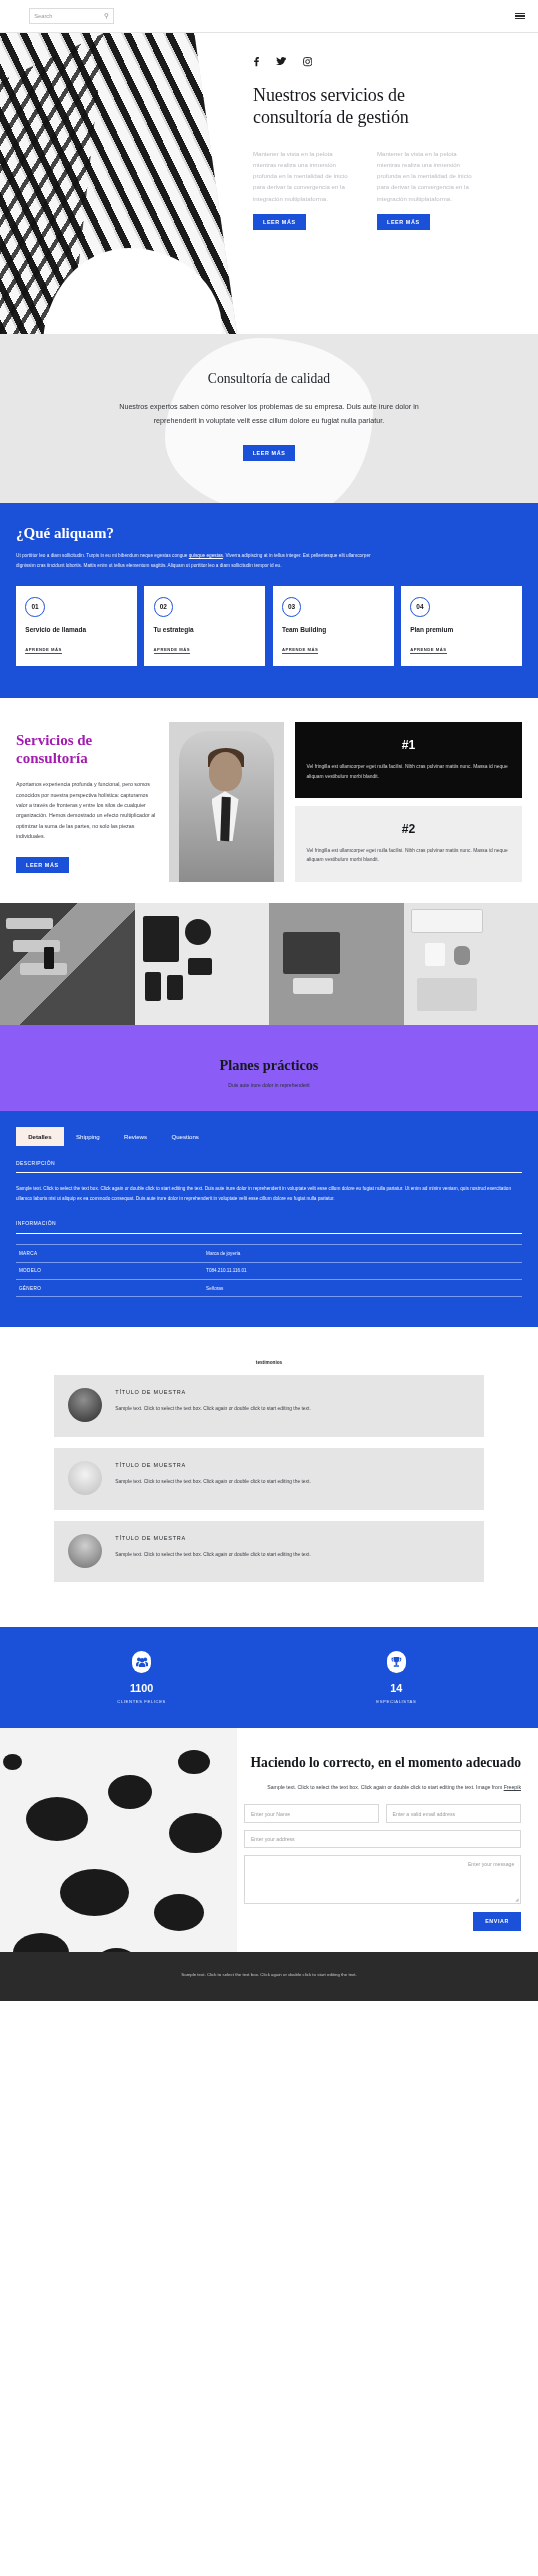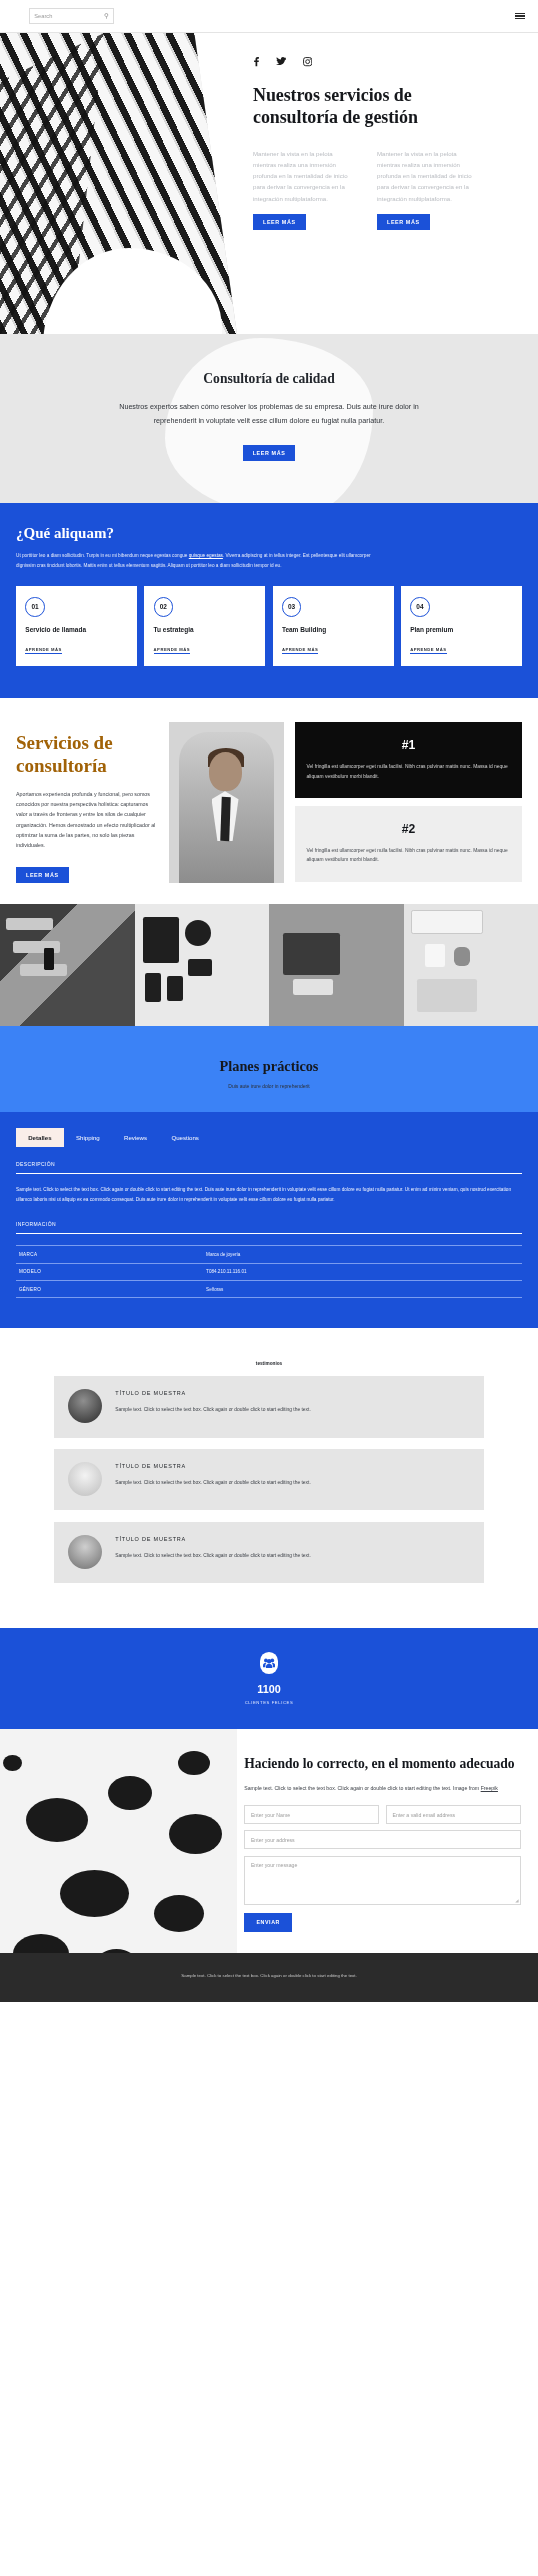--- a/index.html
+++ b/index.html
@@ -52,21 +52,21 @@
     opacity: .85;
   }
   .hero-blob {
     position: absolute; left: 43px; bottom: -93px; width: 179px; height: 179px;
     background: #fff; border-radius: 48% 52% 60% 40% / 55% 45% 55% 45%;
   }
   .hero-right { position: absolute; left: 253px; top: 24.4px; width: 267px; }
   .social { display: flex; gap: 16.5px; margin-bottom: 16px; }
   .social span { font-size: 9.3px; color: #1c1c1c; line-height: 1; }
   .hero-title {
-    font-size: 18px; font-weight: 700; line-height: 1.22; letter-spacing: -0.1px;
+    font-size: 18px; font-weight: 400; line-height: 1.22; letter-spacing: -0.1px;
     color: #16181c; margin-bottom: 18.7px; max-width: 215px;
   }
   .hero-cols { display: flex; gap: 20px; }
   .hero-col { width: 104px; }
   .hero-col p { font-size: 6.1px; line-height: 1.85; color: #b9bcc1; margin-bottom: 10px; }
   .btn-blue {
     display: inline-block; background: #1b51d8; color: #fff;
     font-size: 5.4px; font-weight: 700; letter-spacing: 0.6px;
     padding: 5px 10px; text-transform: uppercase;
   }
@@ -74,21 +74,21 @@
   
   .quality {
     background: #e7e7e7; padding: 37px 0 42px; text-align: center; position: relative; overflow: hidden;
   }
   .quality .blob {
     position: absolute; left: 50%; top: 4.3px; transform: translateX(-50%);
     width: 208px; height: 179px; background: #fafafa;
     border-radius: 46% 54% 38% 62% / 56% 40% 60% 44%;
   }
   .quality-inner { position: relative; width: 301px; margin: 0 auto; }
-  .quality h2 { font-size: 13.6px; font-weight: 700; color: #23272d; margin-bottom: 13px; }
+  .quality h2 { font-size: 13.6px; font-weight: 400; color: #23272d; margin-bottom: 13px; }
   .quality p { font-size: 7.2px; line-height: 1.95; color: #30343a; margin-bottom: 17px; }
 
   
   .whatwedo { background: #1b51d8; color: #fff; padding: 21.5px 16px 32px; }
   .whatwedo h2 { font-size: 15px; font-weight: 700; margin-bottom: 9.3px; }
   .whatwedo .lede { font-size: 4.7px; line-height: 2.25; color: #eaeefb; max-width: 373px; margin-bottom: 14.3px; }
   .whatwedo .lede a { color: #fff; text-decoration: underline; }
   .cards { display: flex; gap: 7.2px; }
   .card { flex: 1; background: #fff; padding: 10.8px 9.3px 11.5px; min-height: 66px; }
   .circle {
@@ -98,21 +98,21 @@
   }
   .card h3 { font-size: 6.5px; font-weight: 700; color: #15181d; line-height: 1.35; margin-bottom: 6.5px; }
   .card .lm {
     font-size: 4.2px; font-weight: 700; letter-spacing: 0.5px; color: #2b2f36;
     border-bottom: 0.9px solid #1b51d8; display: inline-block; padding-bottom: 1.4px;
   }
 
   
   .services { display: flex; padding: 24.4px 16px 21.5px; gap: 11.5px; background: #fff; }
   .svc-left { width: 141px; }
-  .svc-left h2 { font-size: 19px; font-weight: 700; line-height: 1.18; color: #a16207; margin: 10px 0 11.5px; }
+  .svc-left h2 { font-size: 15px; font-weight: 700; line-height: 1.18; color: #a21caf; margin: 10px 0 11.5px; }
   .svc-left p { font-size: 5.3px; line-height: 1.95; color: #3b3f46; margin-bottom: 16px; }
   .svc-photo {
     width: 115px; background: #d5d5d5; position: relative; overflow: hidden;
   }
   .svc-photo .suit {
     position: absolute; left: 10px; bottom: 0; width: 95px; height: 151px;
     background: linear-gradient(180deg,#cfcfcf 0%, #b4b4b4 40%, #8d8d8d 100%);
     border-radius: 29px 29px 0 0;
   }
   .svc-photo .head {
@@ -144,21 +144,21 @@
   .photogrid { display: grid; grid-template-columns: 1fr 1fr 1fr 1fr; height: 122px; }
   .pg { position: relative; overflow: hidden; background: #b9b9b9; }
   .pg1 { background: linear-gradient(135deg,#3f3f3f 0 30%, #9b9b9b 30% 55%, #4a4a4a 55% 100%); }
   .pg2 { background: #e9e9e9; }
   .pg3 { background: #9a9a9a; }
   .pg4 { background: #e4e4e4; }
   .pg .sq { position: absolute; background: #1f1f1f; border-radius: 2.2px; }
   .pg .lt { position: absolute; background: #c9c9c9; border-radius: 2.2px; }
 
   
-  .plans-head { text-align: center; padding: 32px 0 23px; background: #3b82f6; }
+  .plans-head { text-align: center; padding: 32px 0 23px; background: #8b5cf6; }
   .plans-head h2 { font-size: 14.3px; font-weight: 700; color: #15181d; margin-bottom: 8px; }
   .plans-head p { font-size: 5px; color: #2c3037; }
   .plans { background: #1b51d8; color: #fff; padding: 16px 16px 30px; }
   .tabs { display: flex; align-items: stretch; gap: 0; margin-bottom: 14.3px; }
   .tab {
     font-size: 6.1px; padding: 5.7px 12.2px; color: #ffffff;
   }
   .tab.active { background: #faeee9; color: #17191d; font-weight: 600; }
   .sec-label {
     font-size: 5px; letter-spacing: 0.4px; padding-bottom: 6.5px;
@@ -195,21 +195,21 @@
     border-radius: 50% / 42%; display: flex; align-items: center; justify-content: center;
   }
   .stat .ico svg { display: block; }
   .stat .num { font-size: 10.8px; font-weight: 700; margin-bottom: 5px; }
   .stat .lbl { font-size: 4.2px; letter-spacing: 0.6px; color: #e3eaff; }
 
   
   .contact { display: flex; background: #fff; }
   .contact-img { width: 237px; position: relative; overflow: hidden; background: #f3f3f3; }
   .spot { position: absolute; background: #1a1a1a; border-radius: 50%; }
-  .contact-right { flex: 1; padding: 27px 17px 21.5px 7.2px; }
+  .contact-right { flex: 1; padding: 27px 17px 21.5px 7.2px; text-align: right; }
   .contact-right h2 { font-size: 13.6px; font-weight: 700; line-height: 1.2; color: #15181d; margin-bottom: 11.5px; }
   .contact-right .sub { font-size: 5.2px; line-height: 1.9; color: #3c4047; margin-bottom: 11.5px; }
   .contact-right .sub u { text-decoration: underline; }
   .frow { display: flex; gap: 6.5px; margin-bottom: 6.5px; }
   .fi { border: 0.7px solid #d8d8d8; height: 18.7px; display: flex; align-items: center; padding: 0 5.7px; font-size: 5.2px; color: #9d9d9d; }
   .fi.half { flex: 1; }
   .fi.full { width: 100%; }
   .ta { border: 0.7px solid #d8d8d8; height: 49px; padding: 5.7px; font-size: 5.2px; color: #9d9d9d; position: relative; margin-bottom: 8px; }
   .ta .grip { position: absolute; right: 1.4px; bottom: 0.7px; font-size: 4.3px; color: #bdbdbd; }
   .send { background: #1b51d8; color: #fff; font-size: 5.3px; font-weight: 700; letter-spacing: 0.6px; padding: 6.5px 12.2px; display: inline-block; }
@@ -423,20 +423,32 @@
       <svg width="12.2" height="10" viewBox="0 0 17 14">
           <circle cx="4" cy="3.4" r="2.6" fill="#1b51d8"></circle>
           <circle cx="13" cy="3.4" r="2.6" fill="#1b51d8"></circle>
           <circle cx="8.5" cy="4.6" r="3.1" fill="#1b51d8"></circle>
           <path fill="#1b51d8" d="M4 6.6C1.9 6.6 0 8.2 0 10.1V13h3.3v-2.6c0-1.3.5-2.5 1.4-3.4-.2-.3-.5-.4-.7-.4zM13 6.6c-.3 0-.5.1-.7.3.9.9 1.4 2.1 1.4 3.4V13H17v-2.9c0-1.9-1.9-3.5-4-3.5zM8.5 8.1c-2.5 0-4.4 1.7-4.4 3.7V14h8.8v-2.2c0-2-1.9-3.7-4.4-3.7z"></path>
         </svg>
     </div>
     <div class="num">1100</div>
     <div class="lbl">CLIENTES FELICES</div>
   </div>
+  <div class="stat">
+    <div class="ico">
+      <svg width="10.8" height="10.8" viewBox="0 0 15 15">
+          <path fill="#1b51d8" d="M3.6 0h7.8v3.8c0 2.2-1.7 4-3.9 4s-3.9-1.8-3.9-4V0z"></path>
+          <path fill="#1b51d8" d="M1 1.1h2v1.6H2.1v1.2c0 .7.4 1.2 1 1.4v1.6C1.8 6.5.8 5.3.8 3.9V1.1zM12 1.1h2.2v2.8c0 1.4-1 2.6-2.3 3V5.3c.6-.2 1-.7 1-1.4V2.7H12V1.1z"></path>
+          <rect x="6.4" y="7.6" width="2.2" height="3.6" fill="#1b51d8"></rect>
+          <rect x="3.9" y="11.4" width="7.2" height="2.2" rx=".4" fill="#1b51d8"></rect>
+        </svg>
+    </div>
+    <div class="num">14</div>
+    <div class="lbl">ESPECIALISTAS</div>
+  </div>
 </section>
 
 <section class="contact">
   <div class="contact-img">
     <div class="spot" style="left:26px;top:69px;width:62px;height:44px;"></div>
     <div class="spot" style="left:108px;top:47px;width:44px;height:34px;"></div>
     <div class="spot" style="left:169px;top:85px;width:53px;height:40px;"></div>
     <div class="spot" style="left:60px;top:141px;width:69px;height:47px;"></div>
     <div class="spot" style="left:154px;top:166px;width:50px;height:37px;"></div>
     <div class="spot" style="left:13px;top:205px;width:56px;height:40px;"></div>

